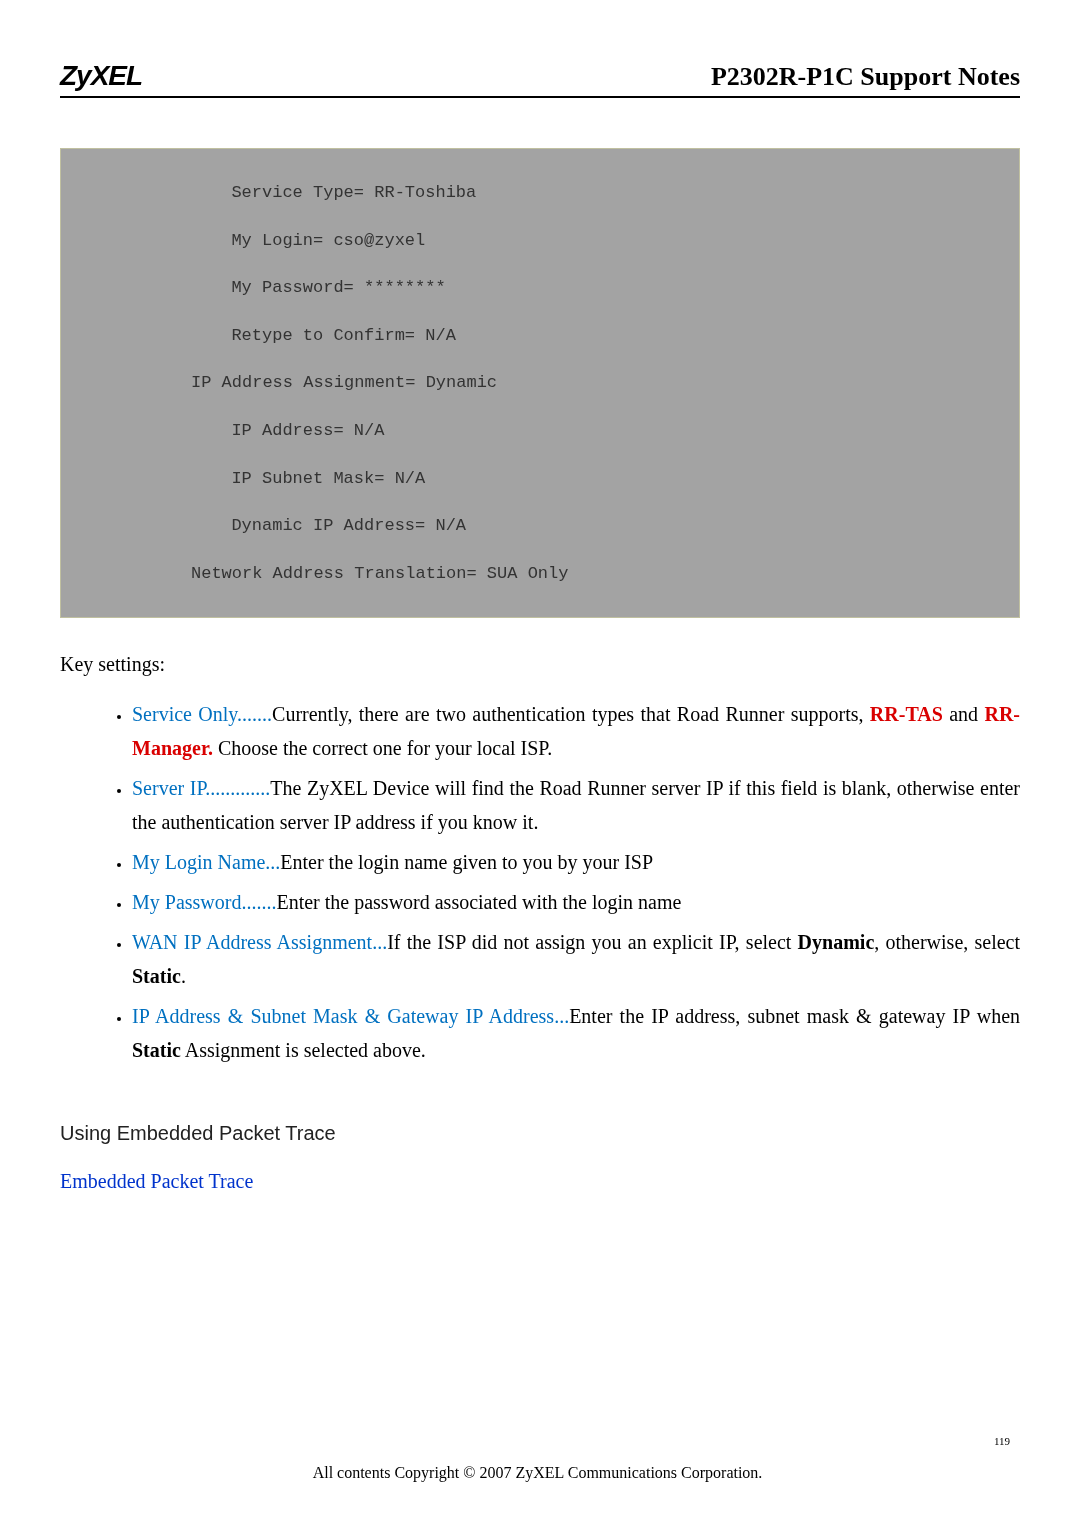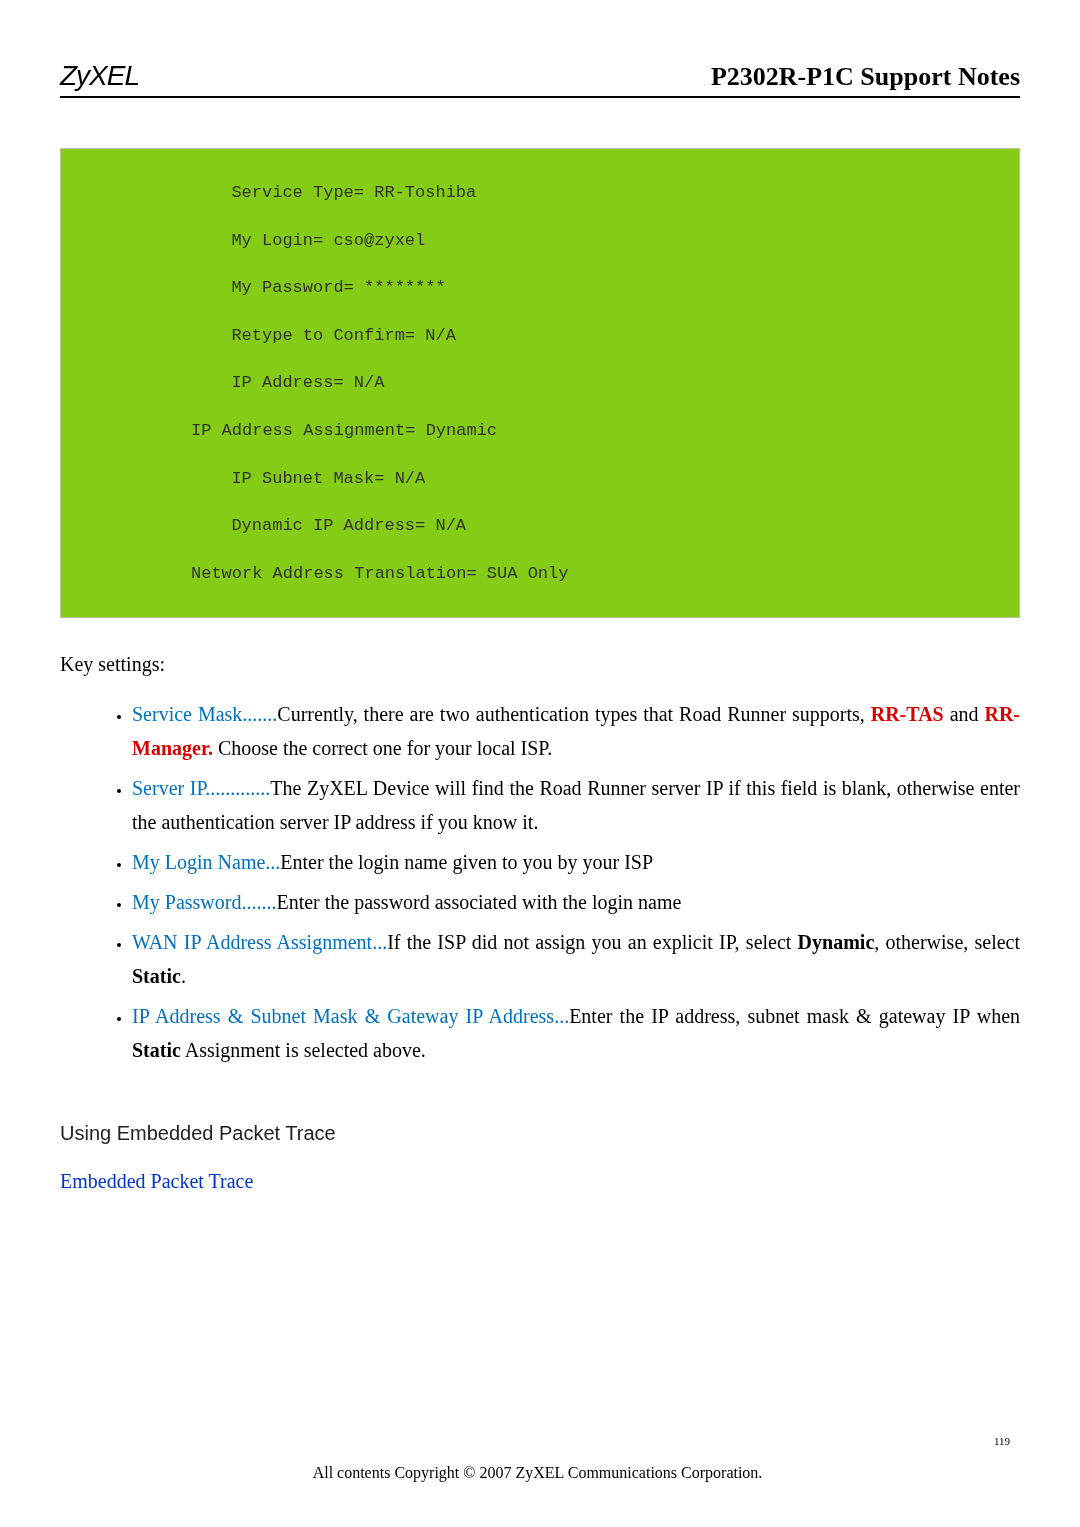--- a/index.html
+++ b/index.html
@@ -22,33 +22,33 @@
     .header {
       display: flex;
       justify-content: space-between;
       align-items: flex-end;
       border-bottom: 2px solid #000;
       padding-bottom: 4px;
       margin-bottom: 50px;
     }
     .logo {
       font-family: Arial, sans-serif;
-      font-weight: 400;
+      font-weight: 700;
       font-style: italic;
       font-size: 28px;
       letter-spacing: -1px;
     }
     .header-title {
       font-family: "Times New Roman", serif;
       font-weight: bold;
       font-size: 26px;
     }
     .code-box {
       border: 1px solid #c0c0a0;
-      background: #84cc16;
+      background: #a3a3a3;
       padding: 20px 10px 20px 150px;
       font-family: "Courier New", monospace;
       font-size: 17px;
       color: #333;
       line-height: 2.8;
       margin-bottom: 35px;
     }
     .code-line {
       white-space: pre;
     }
@@ -119,32 +119,32 @@
   <div class="header">
     <div class="logo">ZyXEL</div>
     <div class="header-title">P2302R-P1C Support Notes</div>
   </div>
 
   <div class="code-box">
     <div class="code-line">  Service Type= RR-Toshiba</div>
     <div class="code-line">  My Login= cso@zyxel</div>
     <div class="code-line">  My Password= ********</div>
     <div class="code-line">  Retype to Confirm= N/A</div>
+    <div class="code-line code-outdent">IP Address Assignment= Dynamic</div>
     <div class="code-line">  IP Address= N/A</div>
-    <div class="code-line code-outdent">IP Address Assignment= Dynamic</div>
     <div class="code-line">  IP Subnet Mask= N/A</div>
     <div class="code-line">  Dynamic IP Address= N/A</div>
     <div class="code-line code-outdent">Network Address Translation= SUA Only</div>
   </div>
 
   <div class="key-settings">Key settings:</div>
 
   <ul class="bullets">
     <li>
-      <span class="link-blue">Service Mask.......</span><span>Currently, there are two authentication types that Road Runner supports, </span><span class="red-bold">RR-TAS</span><span> and </span><span class="red-bold">RR-Manager.</span><span> Choose the correct one for your local ISP.</span>
+      <span class="link-blue">Service Only.......</span><span>Currently, there are two authentication types that Road Runner supports, </span><span class="red-bold">RR-TAS</span><span> and </span><span class="red-bold">RR-Manager.</span><span> Choose the correct one for your local ISP.</span>
     </li>
     <li>
       <span class="link-blue">Server IP.............</span><span>The ZyXEL Device will find the Road Runner server IP if this field is blank, otherwise enter the authentication  server IP address if you know it.</span>
     </li>
     <li>
       <span class="link-blue">My Login Name...</span><span>Enter the login name given to you by your ISP</span>
     </li>
     <li>
       <span class="link-blue">My Password.......</span><span>Enter the password associated with the login name</span>
     </li>

